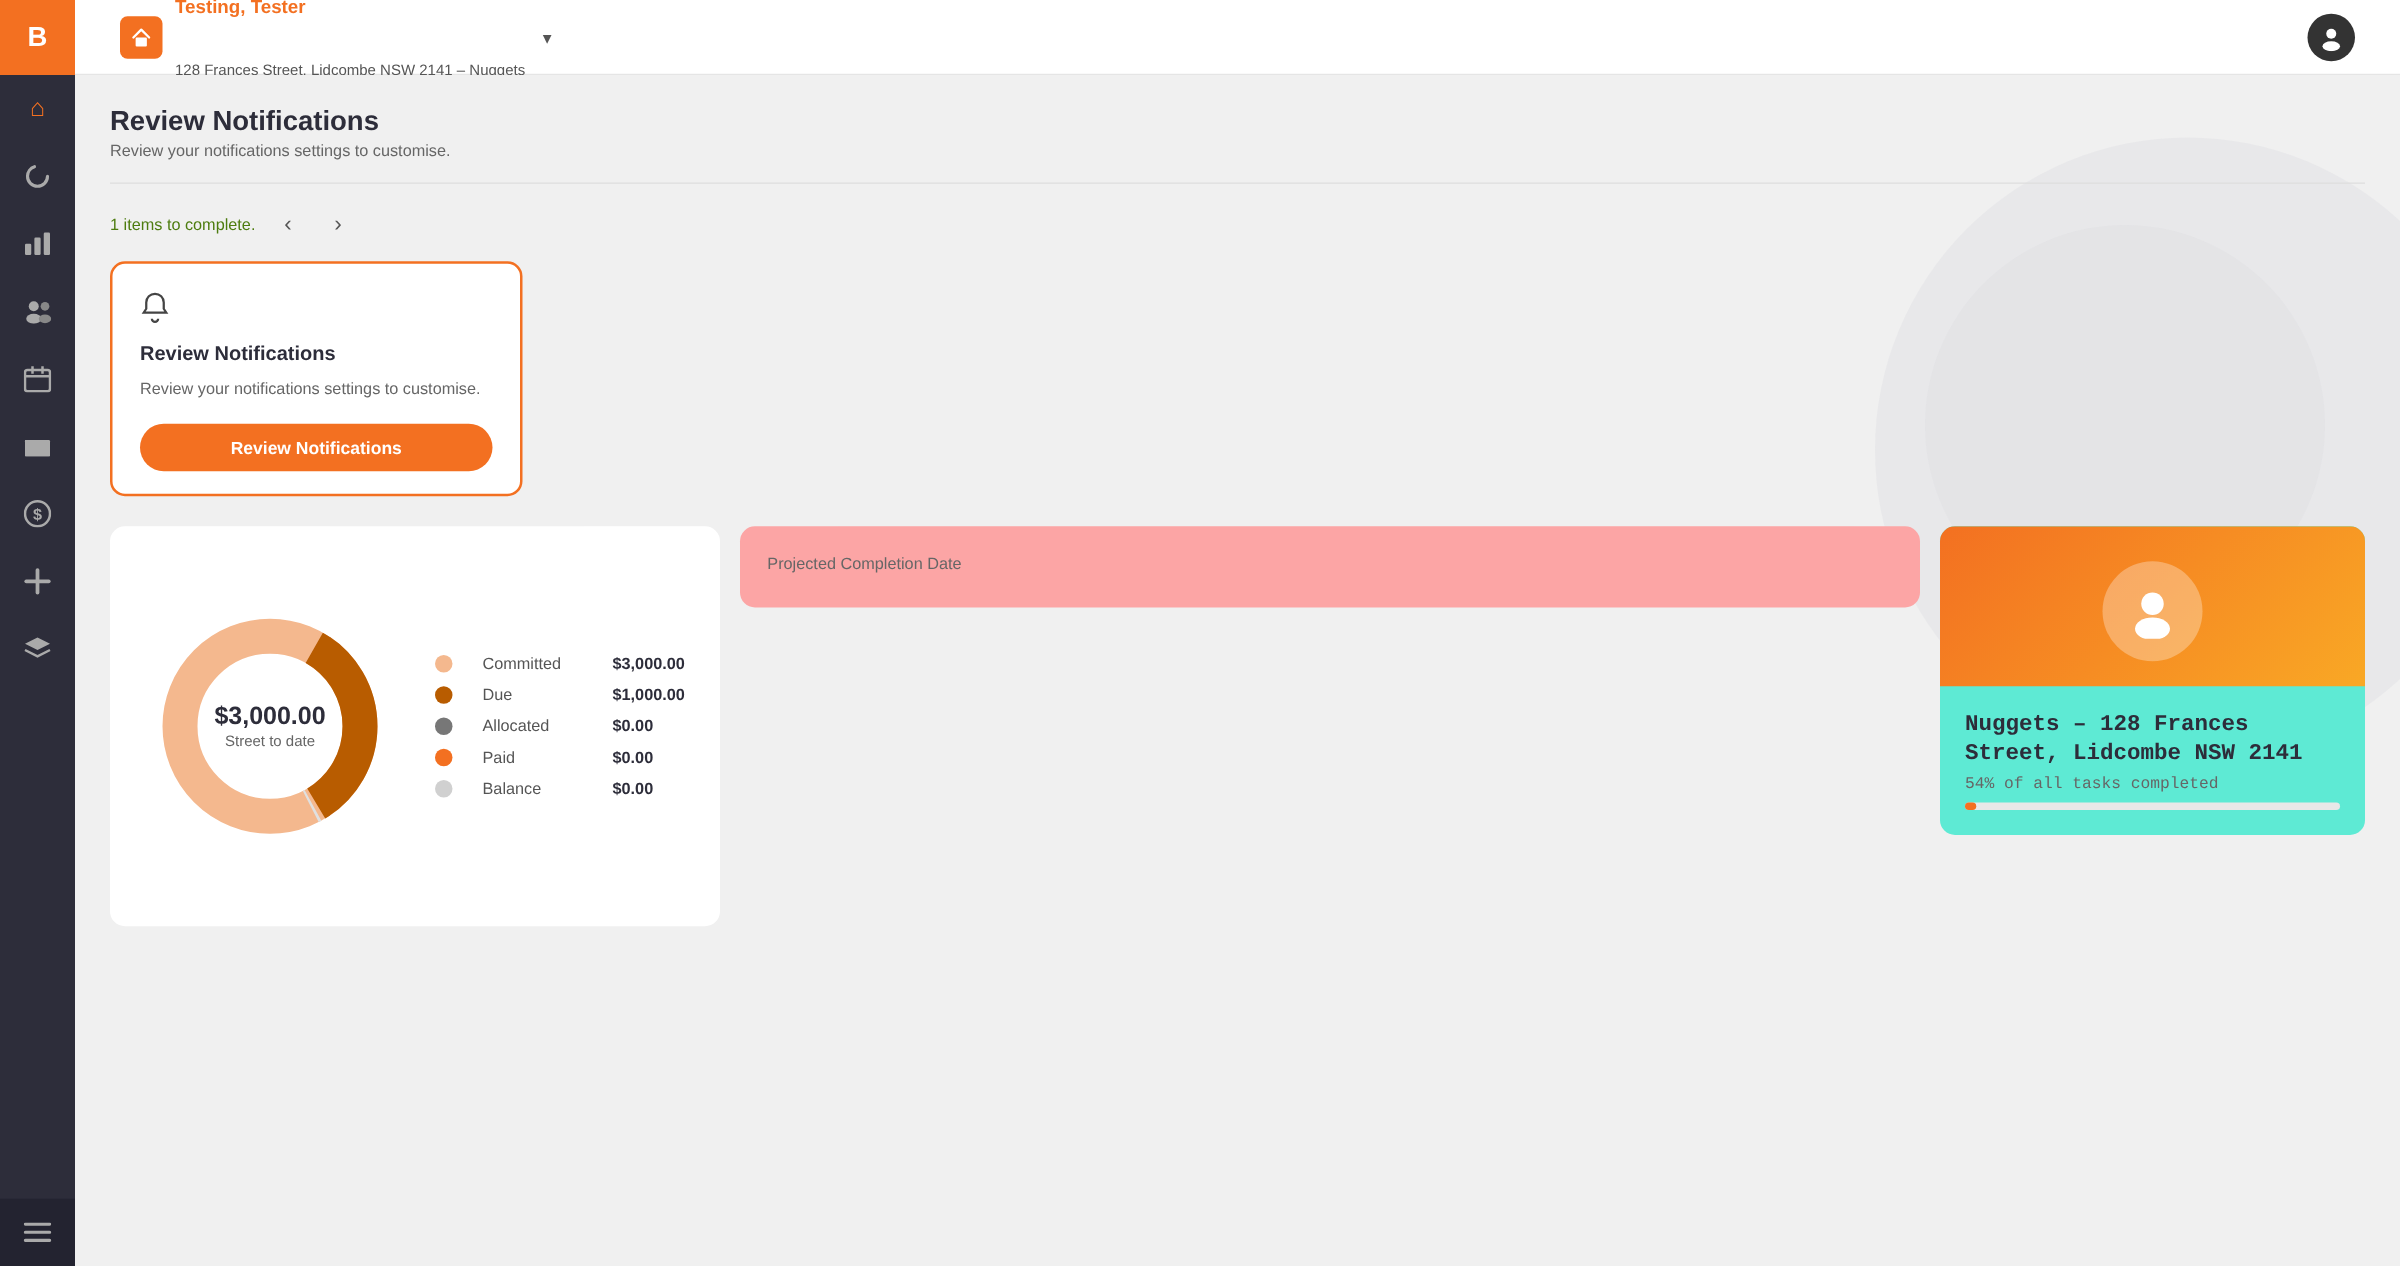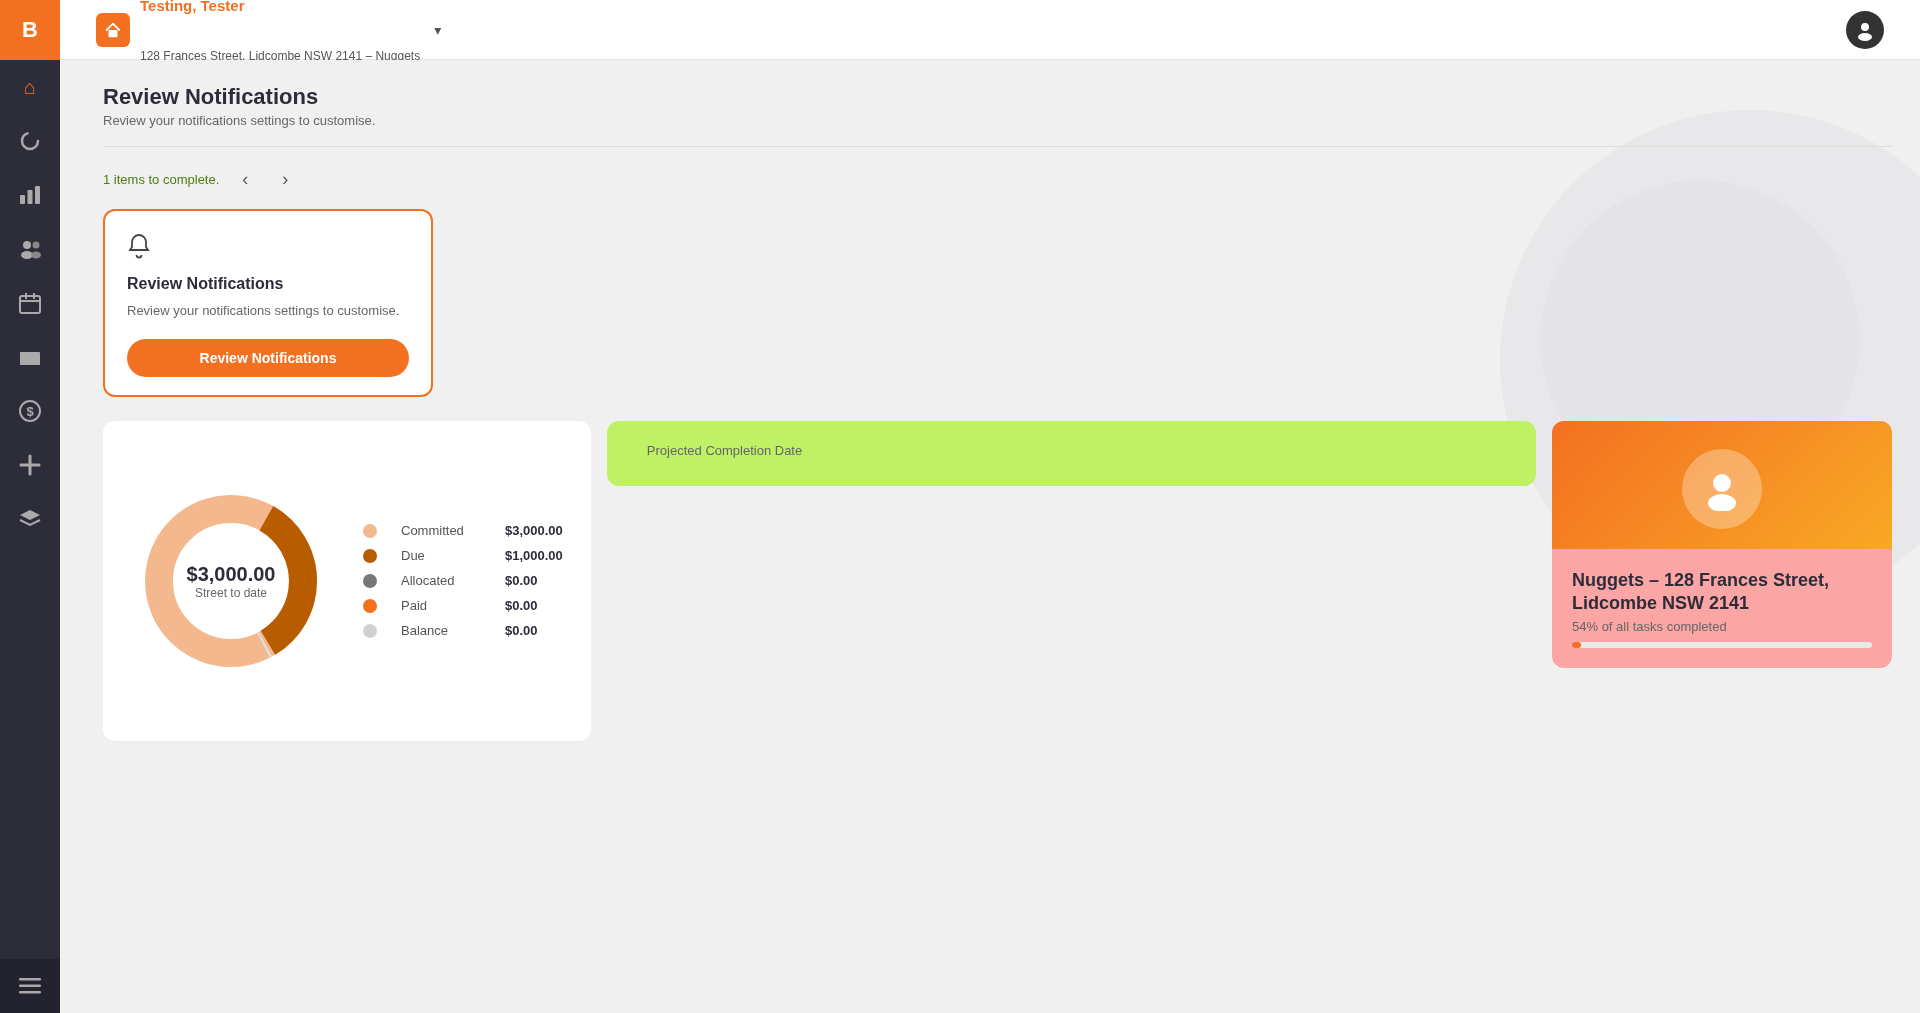--- a/index.html
+++ b/index.html
@@ -135,21 +135,21 @@
       top: 120px;
       right: 60px;
       width: 320px;
       height: 320px;
       background: rgba(200,200,210,0.13);
       border-radius: 50%;
       z-index: 0;
       pointer-events: none;
     }
 
-    .content-inner { position: relative; z-index: 1; margin-left: 15px; }
+    .content-inner { position: relative; z-index: 1; }
 
     
     .page-header { margin-bottom: 18px; }
     .page-title { font-size: 22px; font-weight: 700; color: #2d2d3a; }
     .page-subtitle { font-size: 13px; color: #666; margin-top: 3px; }
 
     .divider { border: none; border-top: 1px solid #ddd; margin-bottom: 18px; }
 
     
     .items-row {
@@ -245,45 +245,46 @@
     
     .right-cards {
       display: flex;
       flex-direction: column;
       gap: 14px;
       flex: 1;
     }
 
     
     .projection-card {
-      background: #bef264;
+      background: #fca5a5;
       border-radius: 12px;
-      padding: 22px 40px;
+      padding: 22px 22px;
     }
     .projection-label { font-size: 13px; color: #666; margin-bottom: 6px; }
     .projection-date { font-size: 28px; font-weight: 700; color: #2d2d3a; }
 
     
     .awaiting-card {
       background: linear-gradient(135deg, #f37021, #f9a825);
       border-radius: 12px;
       padding: 28px 24px;
       min-height: 120px;
       display: flex;
       align-items: center;
     }
     .awaiting-text { font-size: 22px; font-weight: 700; color: white; line-height: 1.3; }
 
     
     .property-card {
-      background: #fca5a5;
+      background: #5eead4;
       border-radius: 12px;
       overflow: hidden;
       min-width: 340px;
       flex: 0 0 340px;
+      font-family: Liberation Mono, monospace;
     }
     .property-card-top {
       background: linear-gradient(135deg, #f37021, #f9a825);
       padding: 28px 20px 20px;
       display: flex;
       align-items: center;
       justify-content: center;
     }
     .property-avatar {
       width: 80px;

